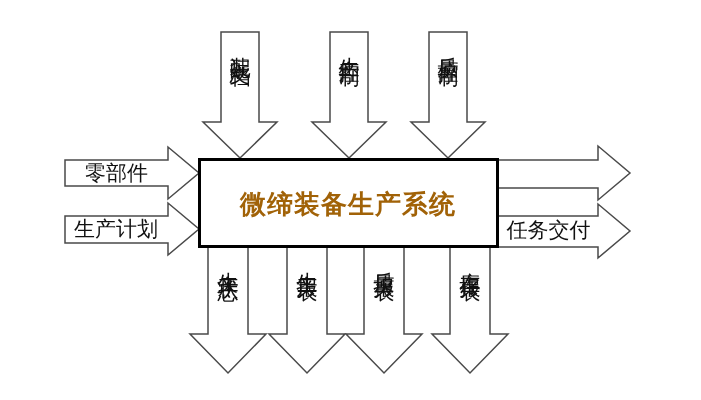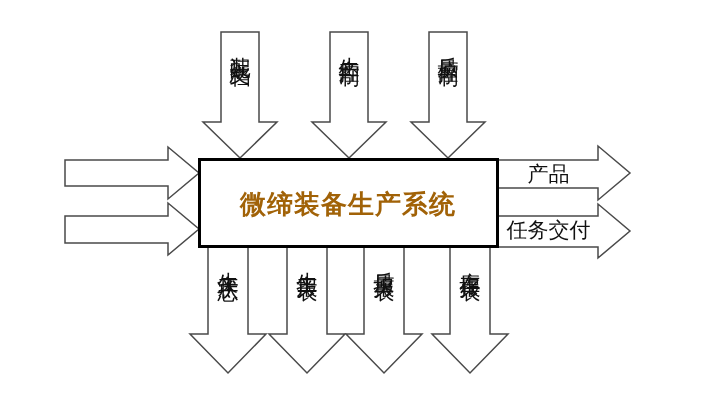--- a/index.html
+++ b/index.html
@@ -82,24 +82,25 @@
     <polygon class="arrow" points="364,247 404,247 404,334 422,334 384,373 346,334 364,334"></polygon>
     <polygon class="arrow" points="450,247 490,247 490,334 508,334 470,373 432,334 450,334"></polygon>
 
     <rect class="sysbox" x="199.5" y="159.5" width="298" height="87"></rect>
   </svg>
 
   <div class="vlabel" style="left:229px; top:40px;">装配文档</div>
   <div class="vlabel" style="left:338px; top:40px;">生产控制</div>
   <div class="vlabel" style="left:437px; top:40px;">质量控制</div>
 
+  <div class="hlabel" style="left:65px; top:160px; width:103px;">零部件</div>
+  <div class="hlabel" style="left:63px; top:216px; width:106px;">生产计划</div>
 
   <div class="title">微缔装备生产系统</div>
 
-  <div class="hlabel" style="left:499px; top:161px; width:99px;">产品</div>
   <div class="hlabel" style="left:499px; top:217px; width:99px;">任务交付</div>
 
   <div class="vlabel" style="left:217px; top:255px;">生产状态</div>
   <div class="vlabel" style="left:296px; top:255px;">生产报表</div>
   <div class="vlabel" style="left:373px; top:255px;">质量报表</div>
   <div class="vlabel" style="left:459px; top:255px;">库存报表</div>
 
 </div>
 
 </body></html>

